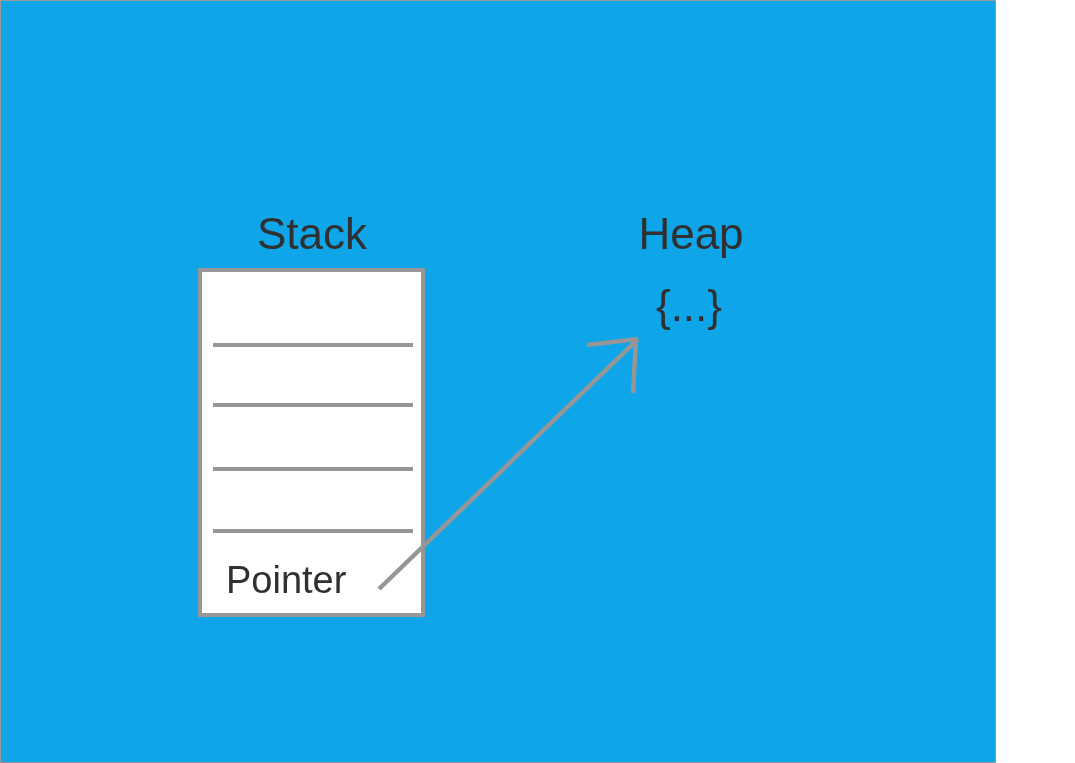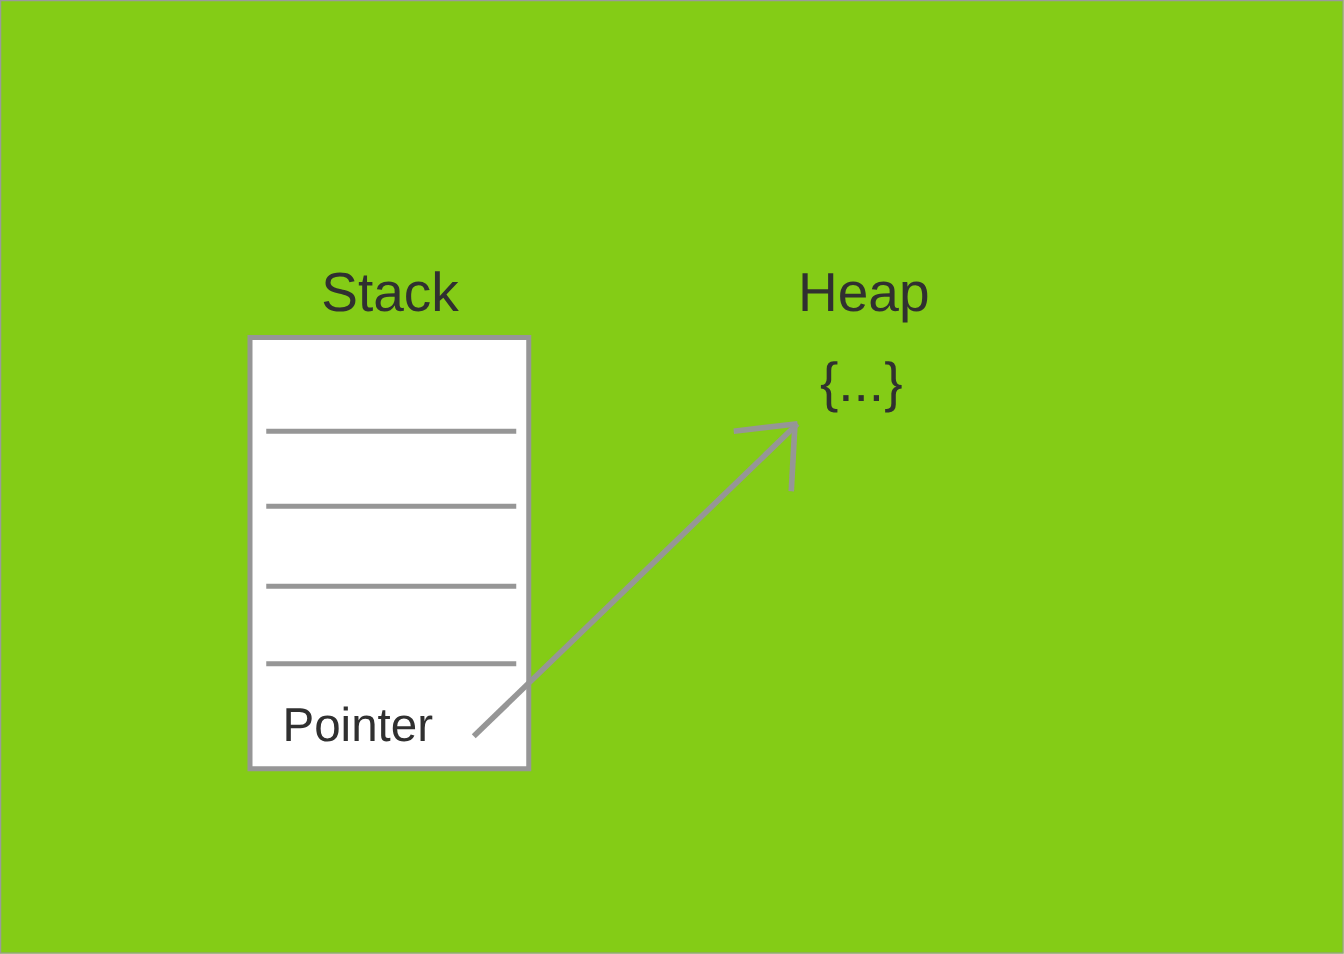--- a/index.html
+++ b/index.html
@@ -7,23 +7,23 @@
     margin: 0;
     padding: 0;
     background: #ffffff;
   }
   body {
     font-family: "Liberation Sans", sans-serif;
     -webkit-font-smoothing: antialiased;
   }
   #canvas {
     position: relative;
-    width: 1075px;
+    width: 996px;
     height: 763px;
-    background: #84cc16;
+    background: #0ea5e9;
     box-sizing: border-box;
     border: 1px solid #9a9a9a;
     overflow: hidden;
   }
   #diagram-svg {
     position: absolute;
     left: 0;
     top: 0;
     width: 1075px;
     height: 763px;

